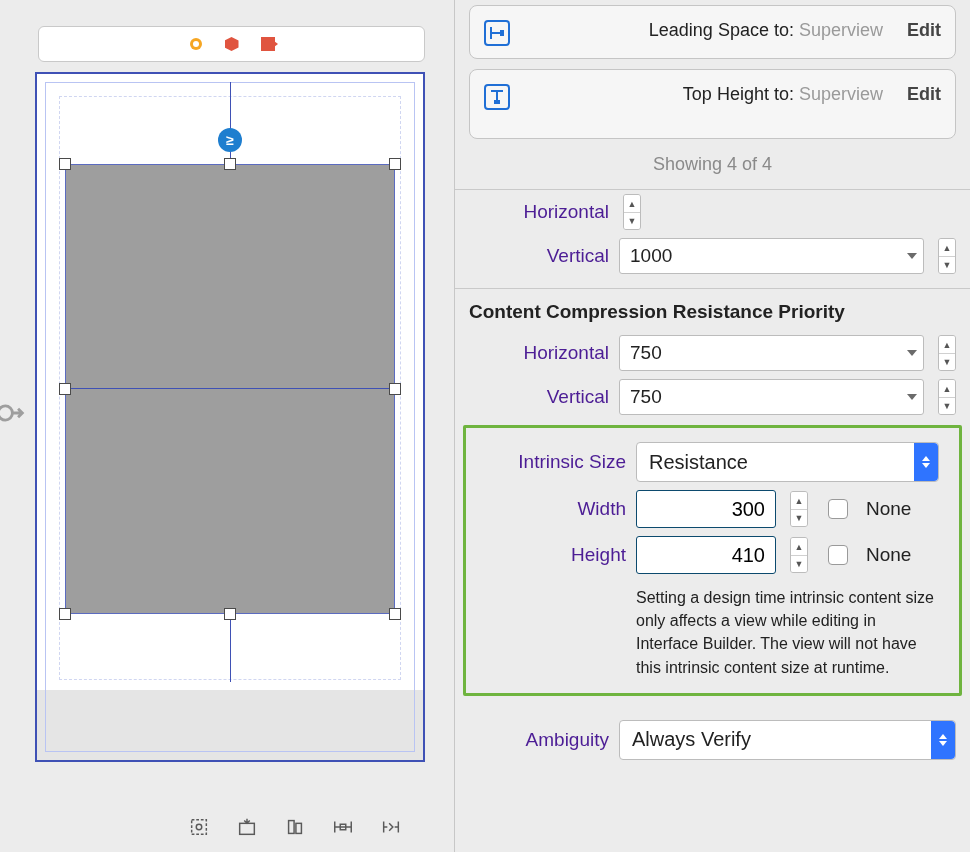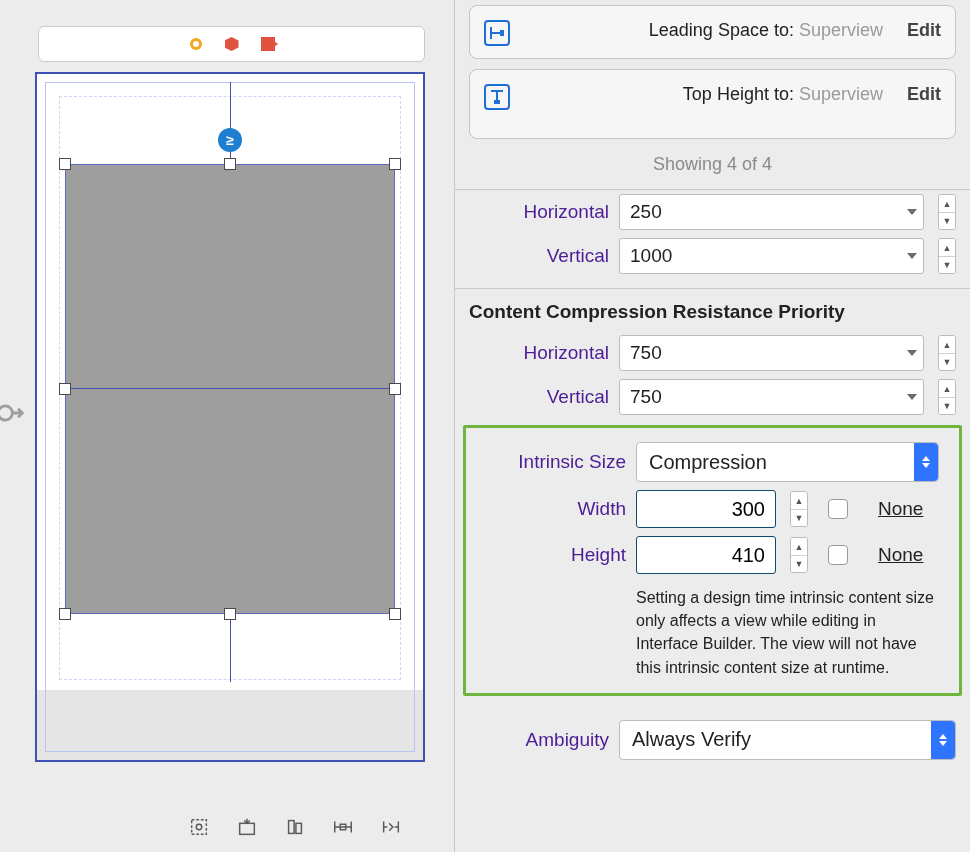--- a/index.html
+++ b/index.html
@@ -62,21 +62,21 @@
 
 .highlight-box { border:3px solid #6fb43f; margin:6px 8px 10px; padding:10px 6px 14px; border-radius:2px;}
 .select-wrap { flex:1; height:40px; background:#fff; border:1px solid #bcbcbc; border-radius:4px; display:flex; align-items:center; padding:0 12px; font-size:20px; position:relative;}
 .select-wrap .end-btn{position:absolute;right:0;top:0;bottom:0;width:24px;background:#2f74ff;border-radius:0 4px 4px 0;display:flex;flex-direction:column;align-items:center;justify-content:center;gap:2px;}
 .select-wrap .end-btn::before,.select-wrap .end-btn::after{content:"";width:0;height:0;border-left:4px solid transparent;border-right:4px solid transparent;}
 .select-wrap .end-btn::before{border-bottom:5px solid #fff;}
 .select-wrap .end-btn::after{border-top:5px solid #fff;}
 
 .num-input { width:140px; height:38px; background:#fff; border:1px solid #0c4a6e; border-radius:3px; text-align:right; padding:0 10px; font-size:20px;}
 .chk { width:20px; height:20px; border:1px solid #9a9a9a; border-radius:4px; background:#fff; margin-left:10px;}
-.chk-lab { font-size:19px; margin-left:20px;text-decoration:underline;}
+.chk-lab { font-size:19px; margin-left:8px;}
 .note { padding:8px 14px 0 164px; font-size:16px; color:#222; line-height:1.45;}
 .form-row.amb { padding:14px 14px;}
 </style>
 </head>
 <body>
 
 <div class="canvas-wrap">
   <div class="dock-arrow">
     <svg viewBox="0 0 24 24" width="34" height="34" fill="none" stroke="#9e9e9e" stroke-width="2">
         <circle cx="8" cy="12" r="5"></circle>
@@ -179,24 +179,20 @@
       <span class="val">Superview</span>
     </div>
     <span class="edit">Edit</span>
   </div>
 
   <div class="showing">Showing 4 of 4</div>
   <div class="divider"></div>
 
   <div class="form-row">
     <div class="lab">Horizontal</div>
-    <div class="combo">
-        <span>250</span>
-        <span class="caret"></span>
-      </div>
     <div class="stepper-col">
         <div class="sb">▲</div>
         <div class="sb">▼</div>
       </div>
   </div>
   <div class="form-row">
     <div class="lab">Vertical</div>
     <div class="combo">
         <span>1000</span>
         <span class="caret"></span>
@@ -230,21 +226,21 @@
     <div class="stepper-col">
         <div class="sb">▲</div>
         <div class="sb">▼</div>
       </div>
   </div>
 
   <div class="highlight-box">
     <div class="form-row">
       <div class="lab">Intrinsic Size</div>
       <div class="select-wrap">
-        <span>Compression</span>
+        <span>Resistance</span>
         <span class="end-btn"></span>
       </div>
     </div>
     <div class="form-row">
       <div class="lab">Width</div>
       <input class="num-input" value="300" style="">
       <div class="stepper-col">
           <div class="sb">▲</div>
           <div class="sb">▼</div>
         </div>

